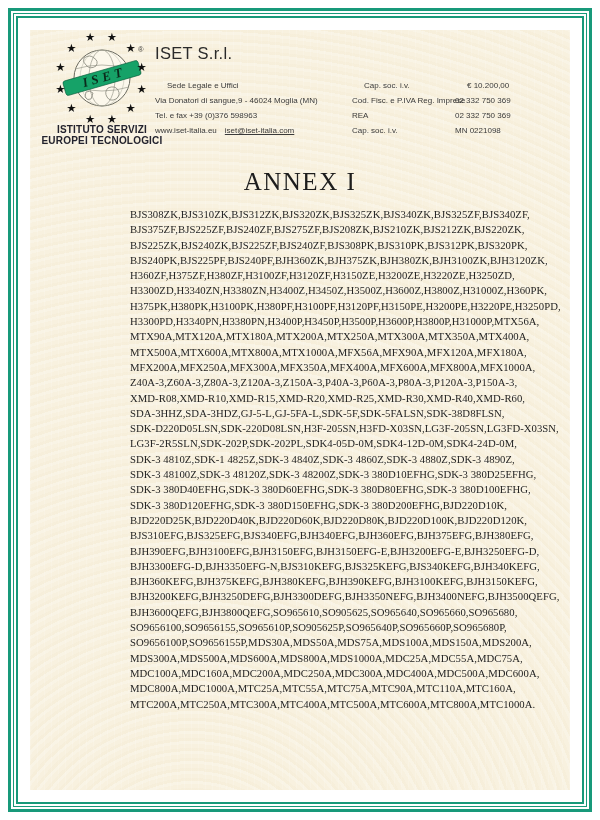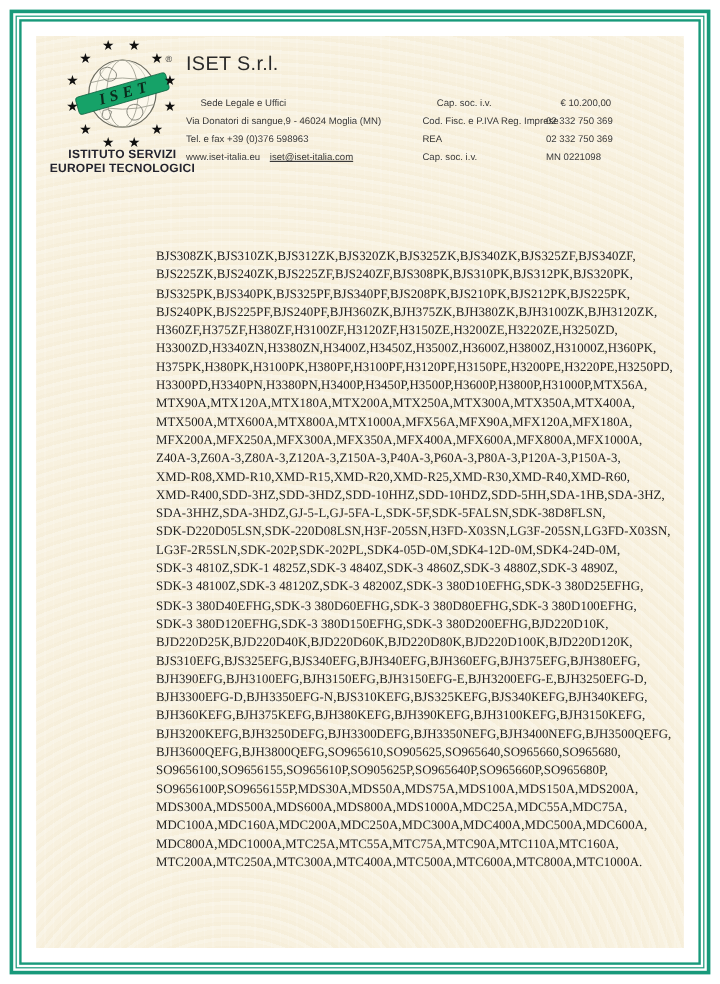--- a/index.html
+++ b/index.html
@@ -119,36 +119,36 @@
 
     <div class="hrow rlab y1">Cap. soc. i.v.</div>
     <div class="hrow rval y1">€ 10.200,00</div>
     <div class="hrow rlab y2">Cod. Fisc. e P.IVA Reg. Imprese</div>
     <div class="hrow rval y2">02 332 750 369</div>
     <div class="hrow rlab y3">REA</div>
     <div class="hrow rval y3">02 332 750 369</div>
     <div class="hrow rlab y4">Cap. soc. i.v.</div>
     <div class="hrow rval y4">MN 0221098</div>
 
+    <h1 class="annex-title">ANNEX I</h1>
 
     <div class="code-list">
         <div class="code-line">BJS308ZK,BJS310ZK,BJS312ZK,BJS320ZK,BJS325ZK,BJS340ZK,BJS325ZF,BJS340ZF,</div>
+        <div class="code-line">BJS375ZF,BJS225ZF,BJS240ZF,BJS275ZF,BJS208ZK,BJS210ZK,BJS212ZK,BJS220ZK,</div>
         <div class="code-line">BJS225ZK,BJS240ZK,BJS225ZF,BJS240ZF,BJS308PK,BJS310PK,BJS312PK,BJS320PK,</div>
-        <div class="code-line">BJS325PK,BJS340PK,BJS325PF,BJS340PF,BJS208PK,BJS210PK,BJS212PK,BJS225PK,</div>
         <div class="code-line">BJS240PK,BJS225PF,BJS240PF,BJH360ZK,BJH375ZK,BJH380ZK,BJH3100ZK,BJH3120ZK,</div>
         <div class="code-line">H360ZF,H375ZF,H380ZF,H3100ZF,H3120ZF,H3150ZE,H3200ZE,H3220ZE,H3250ZD,</div>
         <div class="code-line">H3300ZD,H3340ZN,H3380ZN,H3400Z,H3450Z,H3500Z,H3600Z,H3800Z,H31000Z,H360PK,</div>
         <div class="code-line">H375PK,H380PK,H3100PK,H380PF,H3100PF,H3120PF,H3150PE,H3200PE,H3220PE,H3250PD,</div>
         <div class="code-line">H3300PD,H3340PN,H3380PN,H3400P,H3450P,H3500P,H3600P,H3800P,H31000P,MTX56A,</div>
         <div class="code-line">MTX90A,MTX120A,MTX180A,MTX200A,MTX250A,MTX300A,MTX350A,MTX400A,</div>
         <div class="code-line">MTX500A,MTX600A,MTX800A,MTX1000A,MFX56A,MFX90A,MFX120A,MFX180A,</div>
         <div class="code-line">MFX200A,MFX250A,MFX300A,MFX350A,MFX400A,MFX600A,MFX800A,MFX1000A,</div>
         <div class="code-line">Z40A-3,Z60A-3,Z80A-3,Z120A-3,Z150A-3,P40A-3,P60A-3,P80A-3,P120A-3,P150A-3,</div>
         <div class="code-line">XMD-R08,XMD-R10,XMD-R15,XMD-R20,XMD-R25,XMD-R30,XMD-R40,XMD-R60,</div>
-        <div class="code-line">XMD-R400,SDD-3HZ,SDD-3HDZ,SDD-10HHZ,SDD-10HDZ,SDD-5HH,SDA-1HB,SDA-3HZ,</div>
         <div class="code-line">SDA-3HHZ,SDA-3HDZ,GJ-5-L,GJ-5FA-L,SDK-5F,SDK-5FALSN,SDK-38D8FLSN,</div>
         <div class="code-line">SDK-D220D05LSN,SDK-220D08LSN,H3F-205SN,H3FD-X03SN,LG3F-205SN,LG3FD-X03SN,</div>
         <div class="code-line">LG3F-2R5SLN,SDK-202P,SDK-202PL,SDK4-05D-0M,SDK4-12D-0M,SDK4-24D-0M,</div>
         <div class="code-line">SDK-3 4810Z,SDK-1 4825Z,SDK-3 4840Z,SDK-3 4860Z,SDK-3 4880Z,SDK-3 4890Z,</div>
         <div class="code-line">SDK-3 48100Z,SDK-3 48120Z,SDK-3 48200Z,SDK-3 380D10EFHG,SDK-3 380D25EFHG,</div>
         <div class="code-line">SDK-3 380D40EFHG,SDK-3 380D60EFHG,SDK-3 380D80EFHG,SDK-3 380D100EFHG,</div>
         <div class="code-line">SDK-3 380D120EFHG,SDK-3 380D150EFHG,SDK-3 380D200EFHG,BJD220D10K,</div>
         <div class="code-line">BJD220D25K,BJD220D40K,BJD220D60K,BJD220D80K,BJD220D100K,BJD220D120K,</div>
         <div class="code-line">BJS310EFG,BJS325EFG,BJS340EFG,BJH340EFG,BJH360EFG,BJH375EFG,BJH380EFG,</div>
         <div class="code-line">BJH390EFG,BJH3100EFG,BJH3150EFG,BJH3150EFG-E,BJH3200EFG-E,BJH3250EFG-D,</div>

